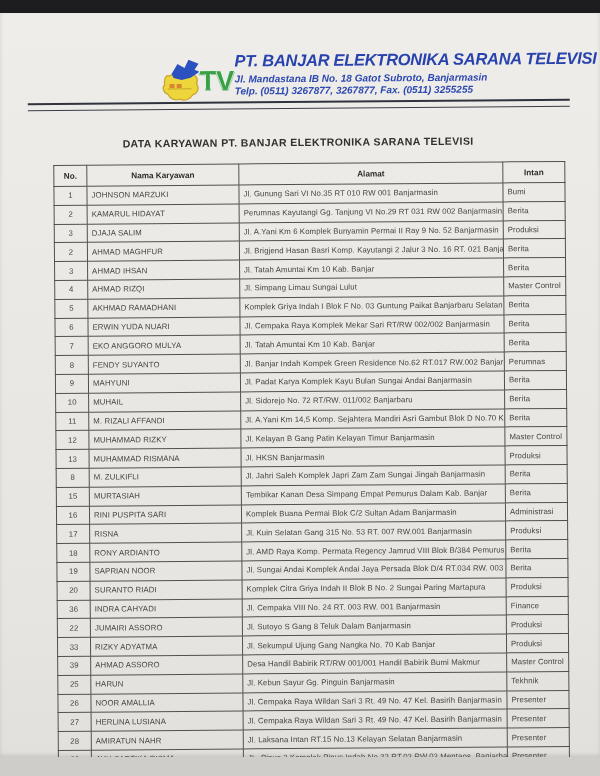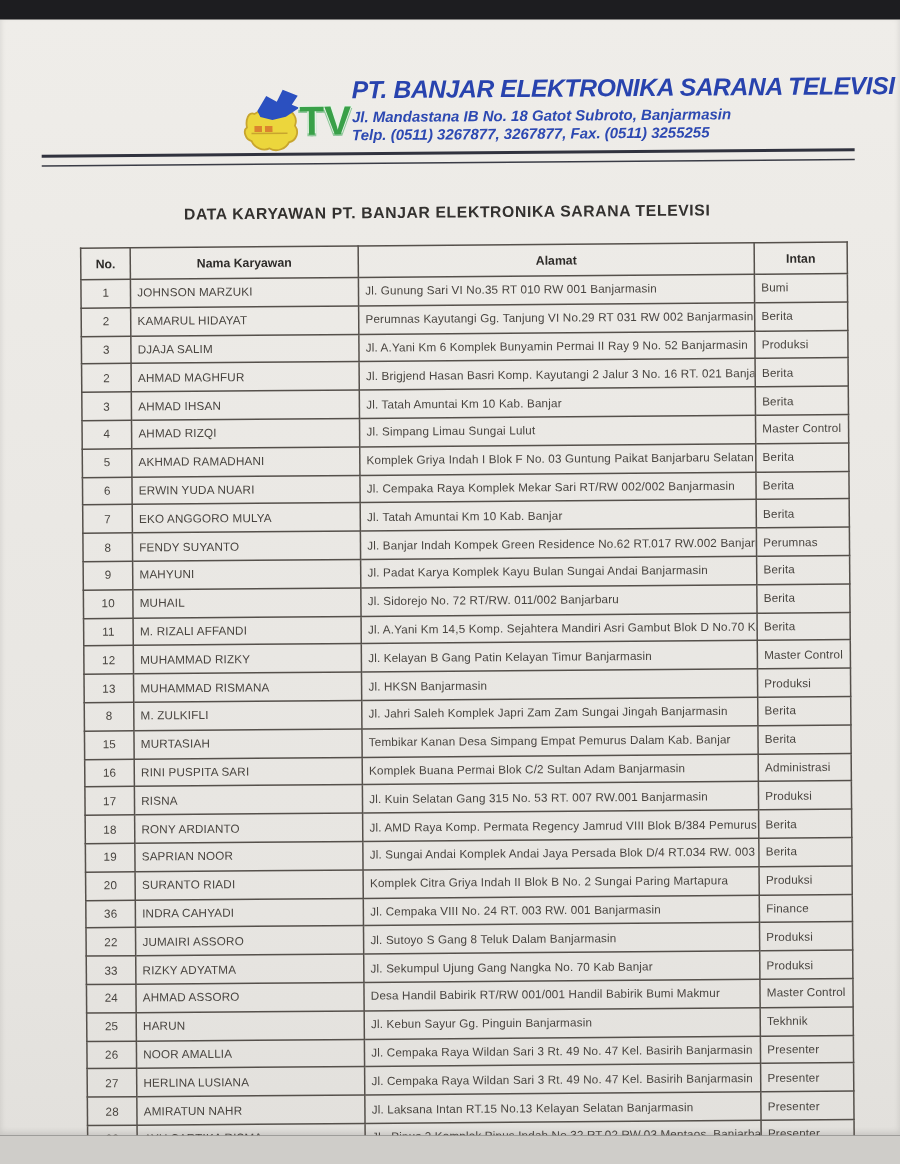--- a/index.html
+++ b/index.html
@@ -270,21 +270,21 @@
               <td class="cell-address">Jl. Sutoyo S Gang 8 Teluk Dalam Banjarmasin</td>
               <td class="cell-division">Produksi</td>
             </tr>
             <tr>
               <td class="cell-no">33</td>
               <td class="cell-name">RIZKY ADYATMA</td>
               <td class="cell-address">Jl. Sekumpul Ujung Gang Nangka No. 70 Kab Banjar</td>
               <td class="cell-division">Produksi</td>
             </tr>
             <tr>
-              <td class="cell-no">24</td>
+              <td class="cell-no">39</td>
               <td class="cell-name">AHMAD ASSORO</td>
               <td class="cell-address">Desa Handil Babirik RT/RW 001/001 Handil Babirik Bumi Makmur</td>
               <td class="cell-division">Master Control</td>
             </tr>
             <tr>
               <td class="cell-no">25</td>
               <td class="cell-name">HARUN</td>
               <td class="cell-address">Jl. Kebun Sayur Gg. Pinguin Banjarmasin</td>
               <td class="cell-division">Tekhnik</td>
             </tr>

